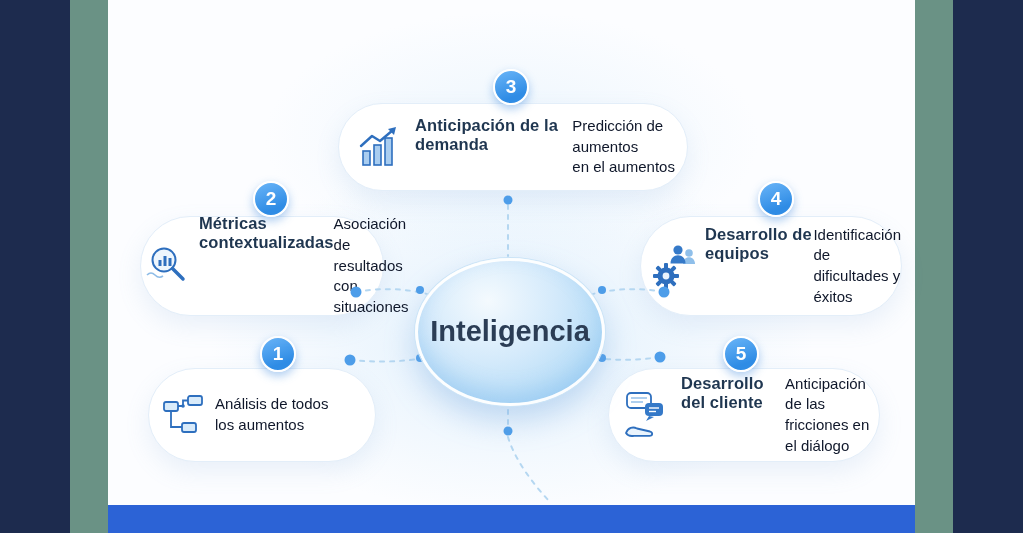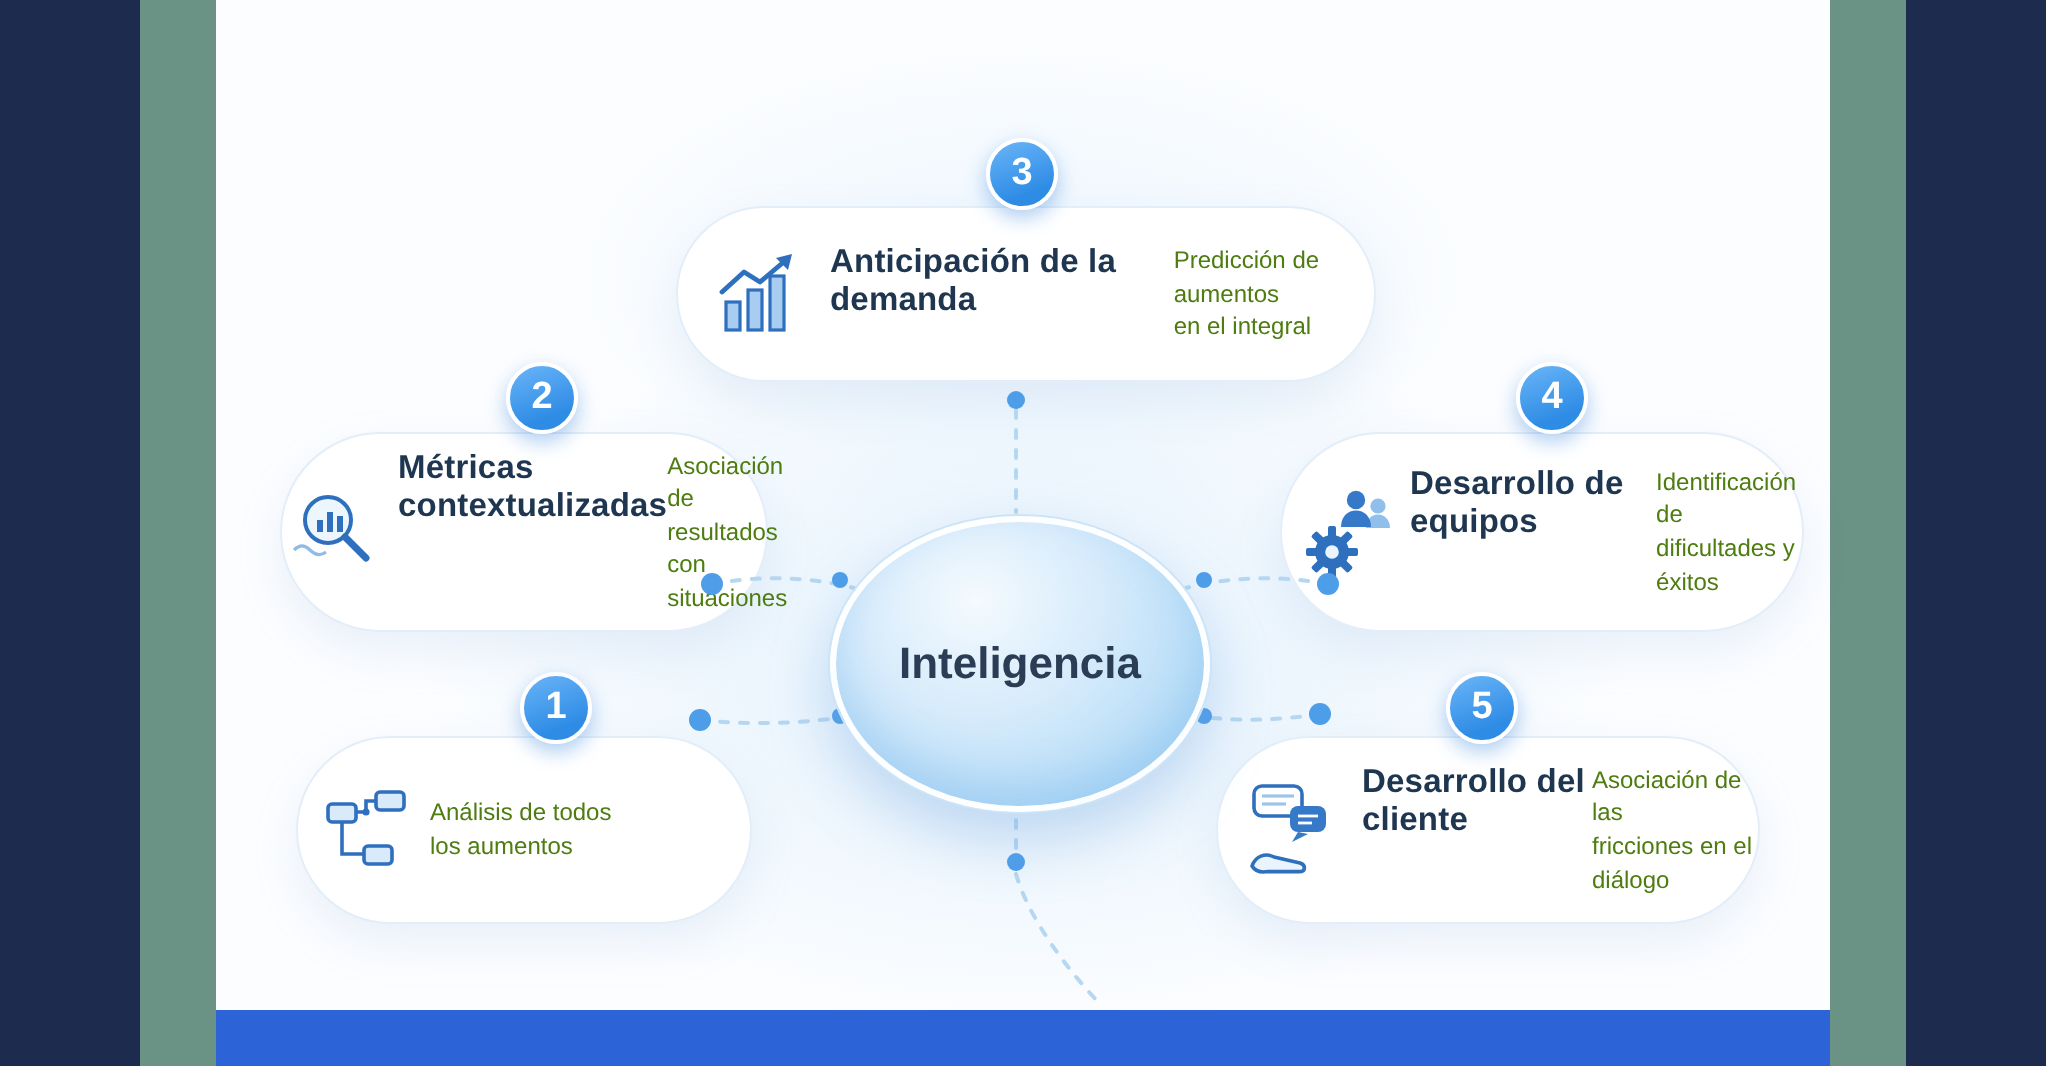--- a/index.html
+++ b/index.html
@@ -42,34 +42,34 @@
   }
   .num-1{ left:111px; top:-33px; }
   .num-2{ left:112px; top:-36px; }
   .num-3{ left:154px; top:-35px; }
   .num-4{ left:117px; top:-36px; }
   .num-5{ left:114px; top:-33px; }
 
   .icon{ flex:0 0 auto; display:flex; align-items:center; }
   .txt{ display:flex; flex-direction:row; }
   .title{ font-size:16.5px; font-weight:700; color:#1f3650; margin-bottom:3px; letter-spacing:.1px; }
-  .desc{ font-size:12px; color:#4d7c0f; line-height:1.38; }
+  .desc{ font-size:15px; color:#0f172a; line-height:1.38; }
 
   
   .connectors{ position:absolute; left:0; top:0; width:1023px; height:533px; z-index:3; pointer-events:none; }
 
   
   .center-node{
     position:absolute; left:415px; top:258px; width:190px; height:148px; border-radius:50%; z-index:4;
     display:flex; flex-direction:column; align-items:center; justify-content:center;
     background:radial-gradient(ellipse at 38% 28%, #f4fafe 0%, #d4eafb 42%, #9ed2f4 100%);
     border:3px solid rgba(255,255,255,.95);
     box-shadow:0 0 0 1px #cbe4f7, 0 14px 30px rgba(120,170,225,.4), inset 0 -10px 20px rgba(120,180,235,.35);
   }
-  .center-title{ font-size:22px; font-weight:700; color:#2b3d55; line-height:1.28; text-align:center; }
+  .center-title{ font-size:29px; font-weight:700; color:#2b3d55; line-height:1.28; text-align:center; }
 </style>
 </head>
 <body>
 
 <div class="canvas">
 
   <div class="vbar navy-left"></div>
   <div class="vbar teal-left"></div>
   <div class="vbar teal-right"></div>
   <div class="vbar navy-right"></div>
@@ -124,21 +124,21 @@
         <rect x="18" y="21" width="7" height="20" fill="#a9cdf0" stroke="#2e6fbe" stroke-width="1.6"></rect>
         <rect x="29" y="14" width="7" height="27" fill="#a9cdf0" stroke="#2e6fbe" stroke-width="1.6"></rect>
         <polyline points="5,22 16,12 24,17 37,6" fill="none" stroke="#2e6fbe" stroke-width="2.4" stroke-linejoin="round" stroke-linecap="round"></polyline>
         <polygon points="40,3 32,5 38,11" fill="#2e6fbe"></polygon>
       </svg>
     </div>
     <div class="txt">
       <div class="title">Anticipación de la demanda</div>
       <div class="desc">
         <div>Predicción de aumentos</div>
-        <div>en el integral</div>
+        <div>en el aumentos</div>
       </div>
     </div>
   </div>
 
   <div class="item item-4">
     <div class="num num-4">4</div>
     <div class="icon">
       <svg width="50" height="50" viewBox="0 0 50 50">
         <circle cx="40" cy="12" r="3.8" fill="#8fbfea"></circle>
         <path d="M34,23 c0,-4.2 2.8,-6.8 6,-6.8 c3.2,0 6,2.6 6,6.8 z" fill="#8fbfea"></path>
@@ -179,21 +179,21 @@
         <rect x="24" y="13" width="18" height="13" rx="4" fill="#3579c8"></rect>
         <path d="M28,26 l-3,5 l8,-4 z" fill="#3579c8"></path>
         <line x1="28" y1="18" x2="38" y2="18" stroke="#ffffff" stroke-width="1.4"></line>
         <line x1="28" y1="21.5" x2="35" y2="21.5" stroke="#ffffff" stroke-width="1.4"></line>
         <path d="M5,43 C7,37.5 12,36.5 16,38.5 L29,41.5 C32,42.5 32,45.8 28.5,45.8 L13,45.8 C9,46.5 6.5,45.5 5,43 Z" fill="#eaf4fd" stroke="#2e6fbe" stroke-width="1.8" stroke-linejoin="round"></path>
       </svg>
     </div>
     <div class="txt">
       <div class="title">Desarrollo del cliente</div>
       <div class="desc">
-        <div>Asociación de las</div>
+        <div>Anticipación de las</div>
         <div>fricciones en el diálogo</div>
       </div>
     </div>
   </div>
 
   <svg class="connectors" viewBox="0 0 1023 533">
     <g stroke="#b5d7f1" stroke-width="2" fill="none" stroke-dasharray="4 6" stroke-linecap="round">
       <path d="M508,205 L508,256"></path>
       <path d="M356,292 C395,285 432,291 462,308"></path>
       <path d="M350,360 C390,364 428,360 458,350"></path>

